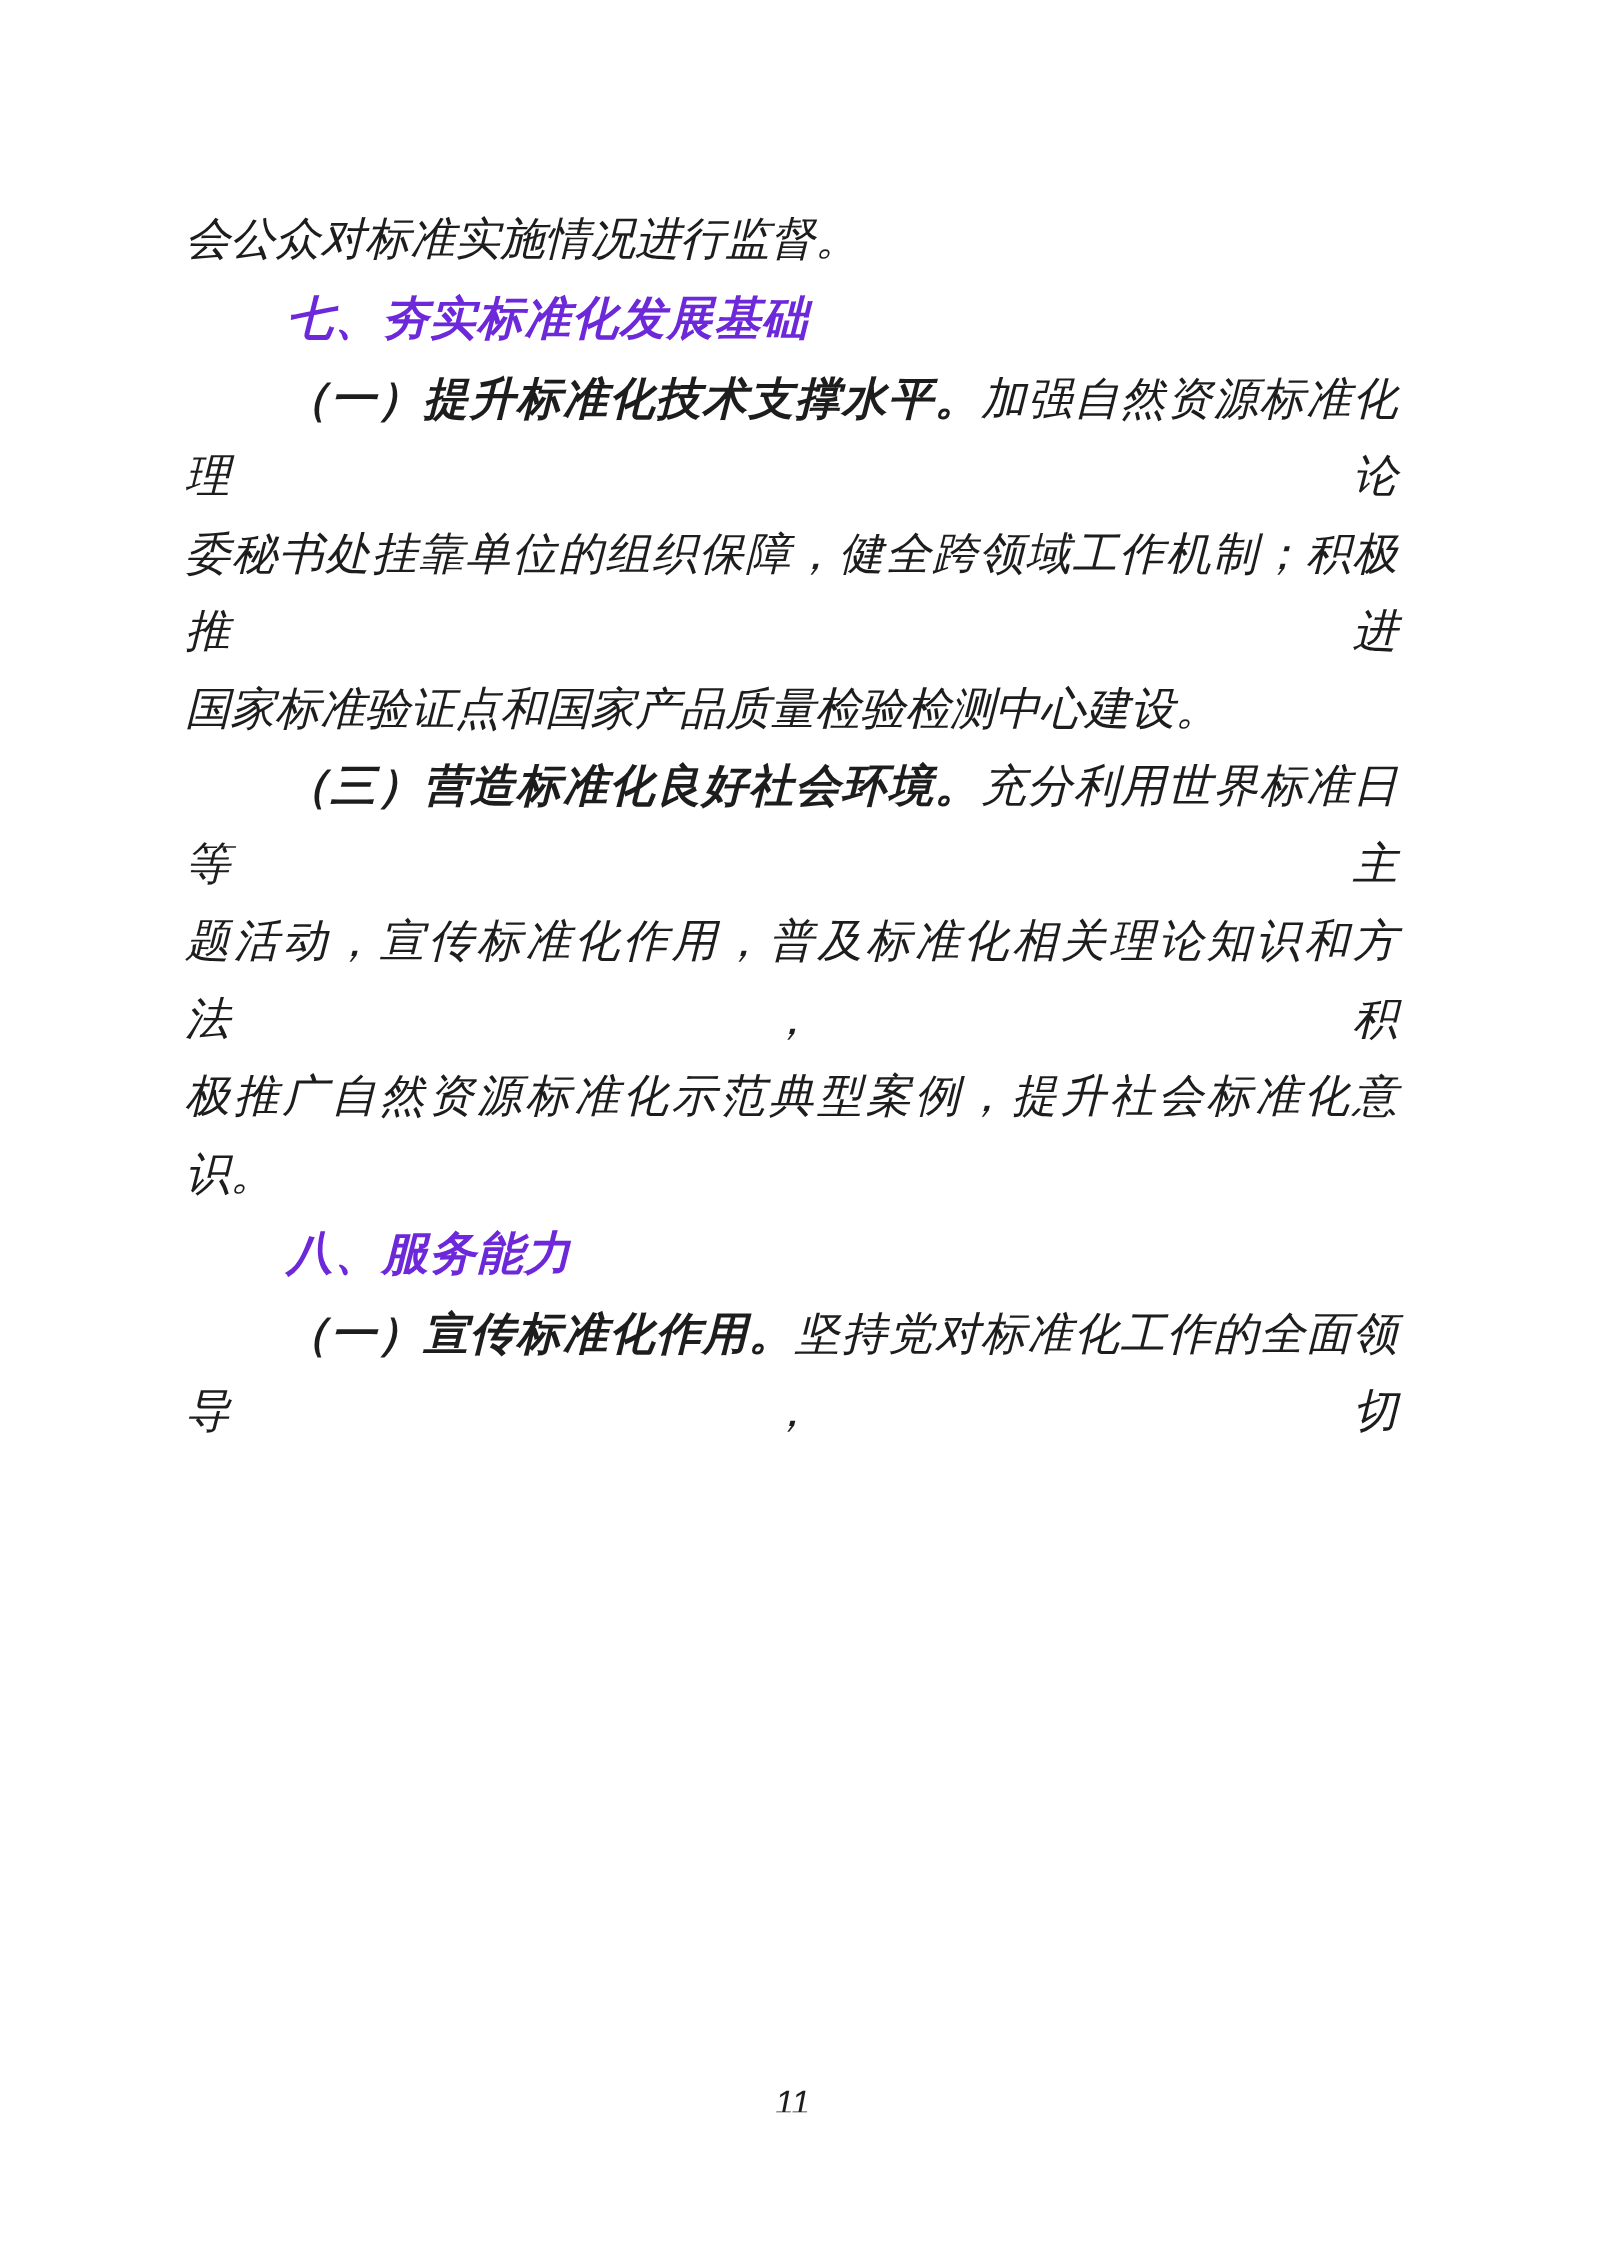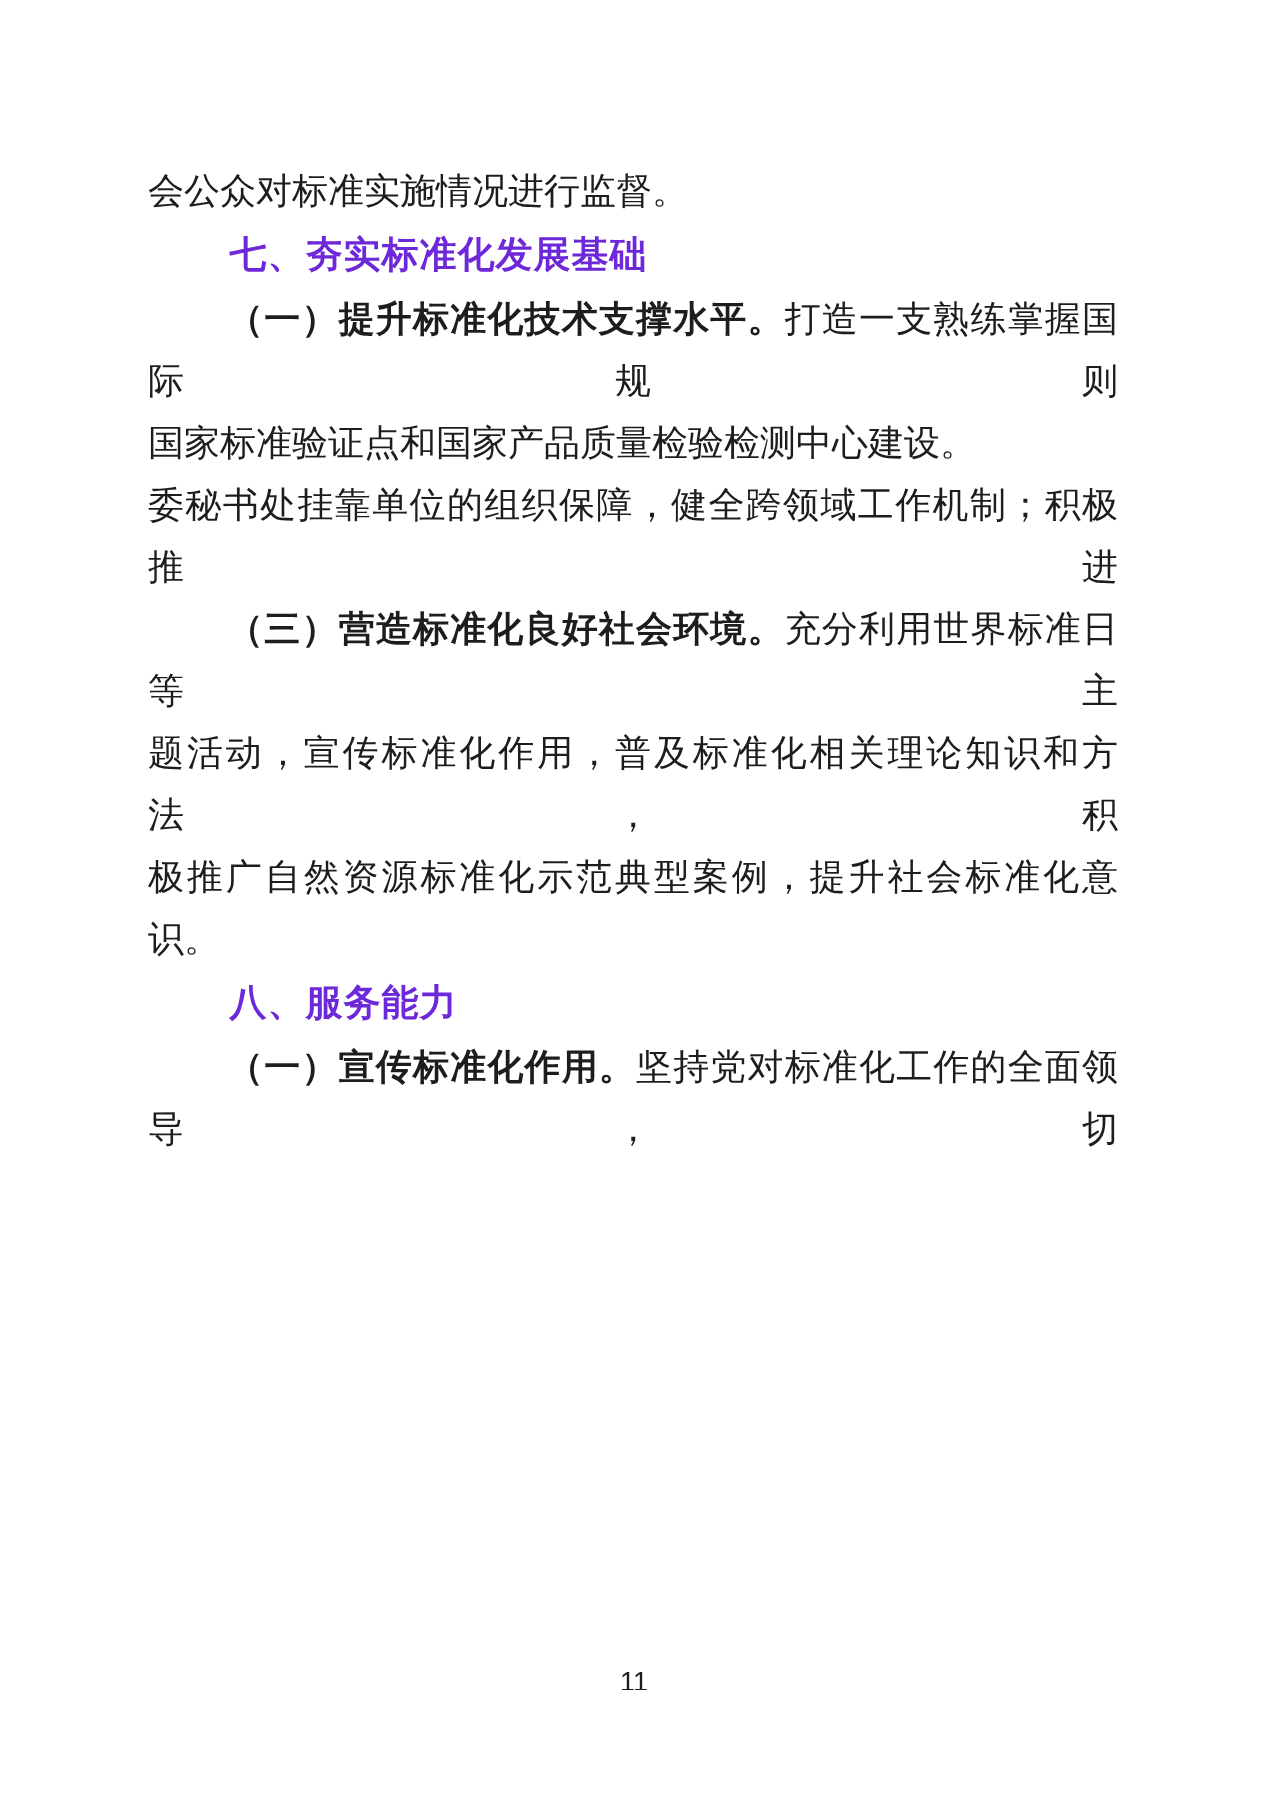--- a/index.html
+++ b/index.html
@@ -3,20 +3,21 @@
 <meta charset="utf-8">
 <style>
   html, body { margin: 0; padding: 0; background: #ffffff; }
 
   .page {
     position: relative;
     width: 1280px;
     height: 1690px;
     background: #ffffff;
     overflow: hidden;
+    font-style: italic;
   }
 
   .content {
     position: absolute;
     left: 148px;
     top: 160px;
     width: 970px;
     font-family: "Liberation Serif", "DejaVu Serif", serif;
     font-size: 36px;
     color: #1d1d1d;
@@ -64,23 +65,23 @@
 </head>
 <body>
 
 <div class="page">
   <div class="content">
       <div class="para">
         <div class="line"><span>会公众对标准实施情况进行监督。</span></div>
       </div>
       <div class="heading">七、夯实标准化发展基础</div>
       <div class="para">
-        <div class="line stretch indent"><span class="lead-bold">（一）提升标准化技术支撑水平。</span><span>打造一支熟练掌握国际规则</span></div>
+        <div class="line stretch indent"><span class="lead-bold">（一）提升标准化技术支撑水平。</span><span>加强自然资源标准化理论</span></div>
+        <div class="line stretch"><span>委秘书处挂靠单位的组织保障，健全跨领域工作机制；积极推进</span></div>
         <div class="line"><span>国家标准验证点和国家产品质量检验检测中心建设。</span></div>
-        <div class="line stretch"><span>委秘书处挂靠单位的组织保障，健全跨领域工作机制；积极推进</span></div>
       </div>
       <div class="para">
         <div class="line stretch indent"><span class="lead-bold">（三）营造标准化良好社会环境。</span><span>充分利用世界标准日等主</span></div>
         <div class="line stretch"><span>题活动，宣传标准化作用，普及标准化相关理论知识和方法，积</span></div>
         <div class="line"><span>极推广自然资源标准化示范典型案例，提升社会标准化意识。</span></div>
       </div>
       <div class="heading">八、服务能力</div>
       <div class="para">
         <div class="line stretch indent"><span class="lead-bold">（一）宣传标准化作用。</span><span>坚持党对标准化工作的全面领导，切</span></div>
       </div>

